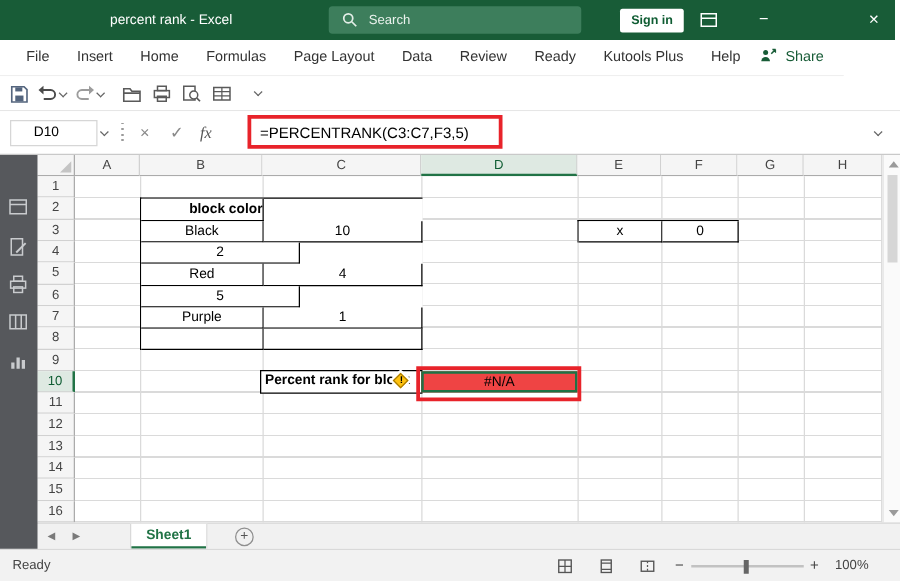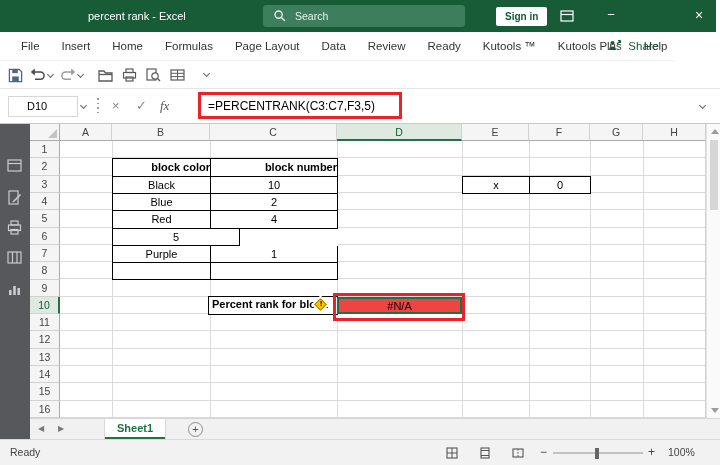--- a/index.html
+++ b/index.html
@@ -125,21 +125,20 @@
     <div class="tabs">
 
     <div class="tab">File</div>
         <div class="tab">Insert</div>
         <div class="tab">Home</div>
         <div class="tab">Formulas</div>
         <div class="tab">Page Layout</div>
         <div class="tab">Data</div>
         <div class="tab">Review</div>
         <div class="tab">Ready</div>
-        <div class="tab">Kutools ™</div>
         <div class="tab">Kutools Plus</div>
         <div class="tab">Help</div>
       </div>
     <div class="share">
       <svg width="13" height="13" viewBox="0 0 13 13">
           <circle cx="4.5" cy="4" r="2" fill="#185C37"></circle>
           <path d="M1 11 a3.5 3.5 0 0 1 7 0 z" fill="#185C37"></path>
           <path d="M9 5 L12.5 1.5 M12.5 1.5 v2.6 M12.5 1.5 h-2.6" stroke="#185C37" stroke-width="1.2" fill="none"></path>
         </svg>
       <span>Share</span>
@@ -267,30 +266,28 @@
   </div>
   <div class="vscroll">
     <div class="vs-up"></div>
     <div class="vs-thumb"></div>
     <div class="vs-down"></div>
   </div>
 
   <div class="btable">
     <div class="brow bhead">
       <div class="bc1">block color</div>
-      <div class="bc2">block number</div>
     </div>
     <div>
 
     <div class="brow">
         <div class="bc1">Black</div>
         <div class="bc2">10</div>
       </div>
         <div class="brow">
-        <div class="bc1">Blue</div>
         <div class="bc2">2</div>
       </div>
         <div class="brow">
         <div class="bc1">Red</div>
         <div class="bc2">4</div>
       </div>
         <div class="brow">
         <div class="bc2">5</div>
       </div>
         <div class="brow">

